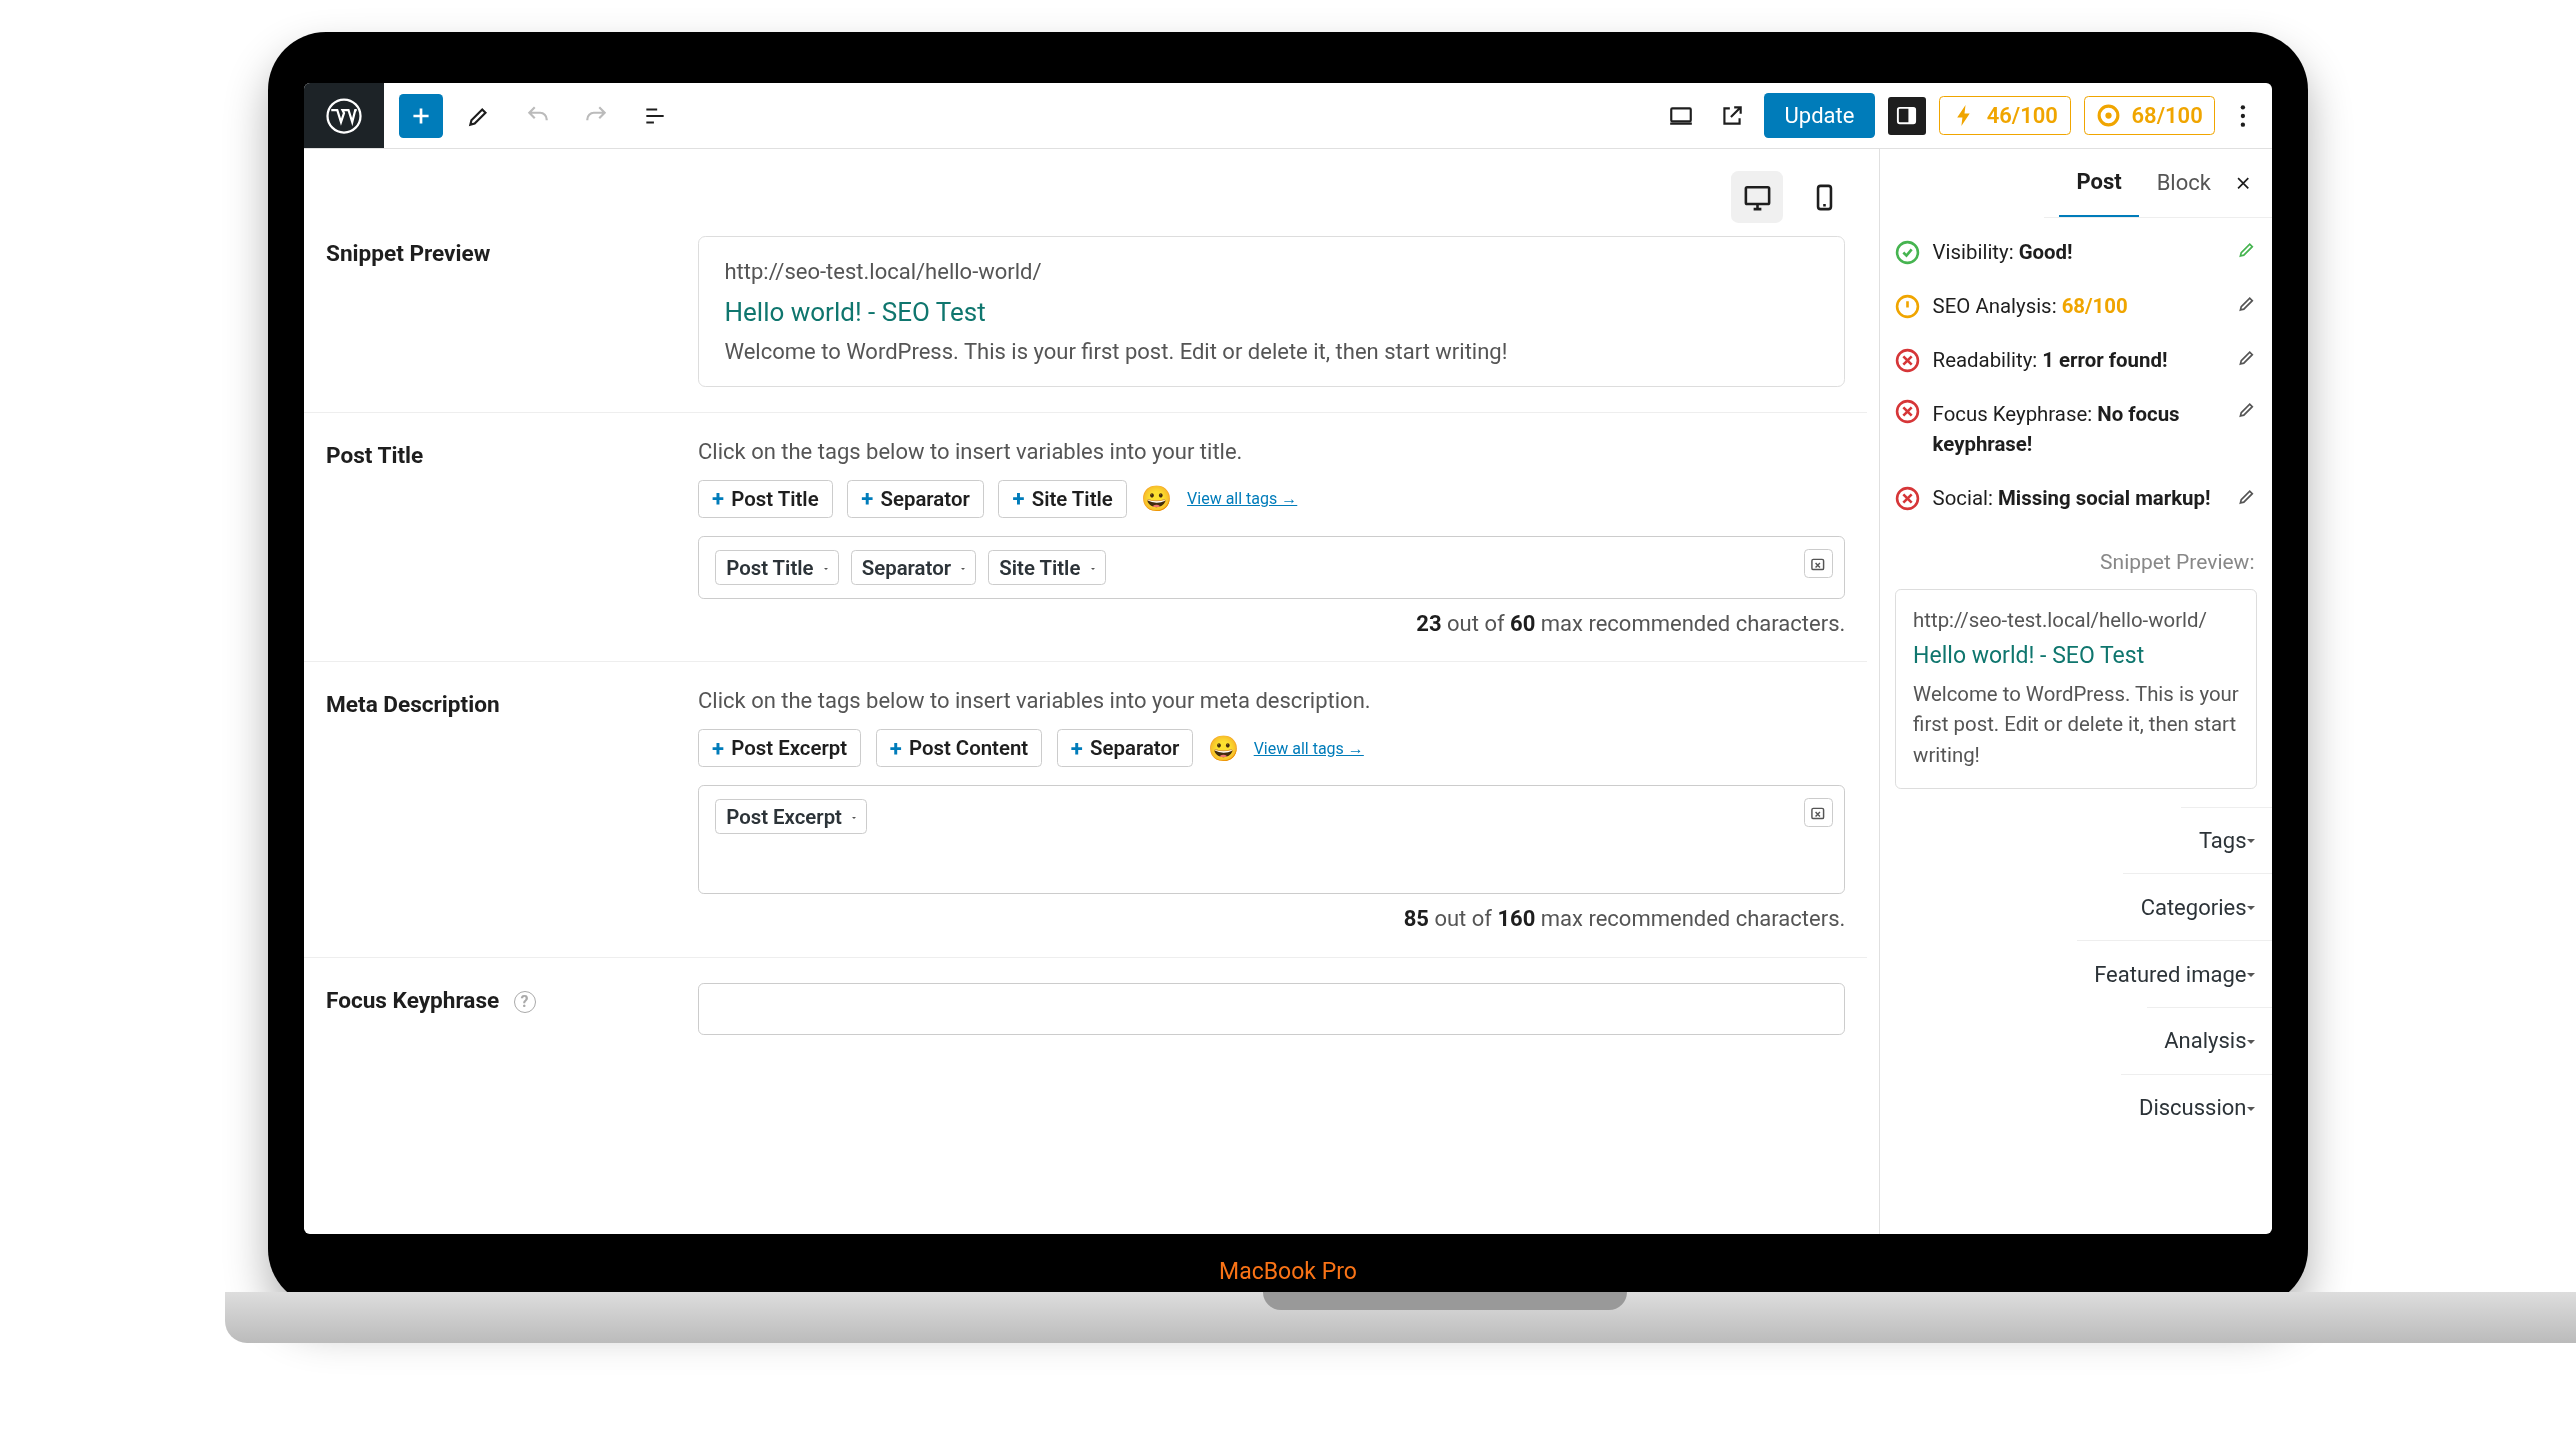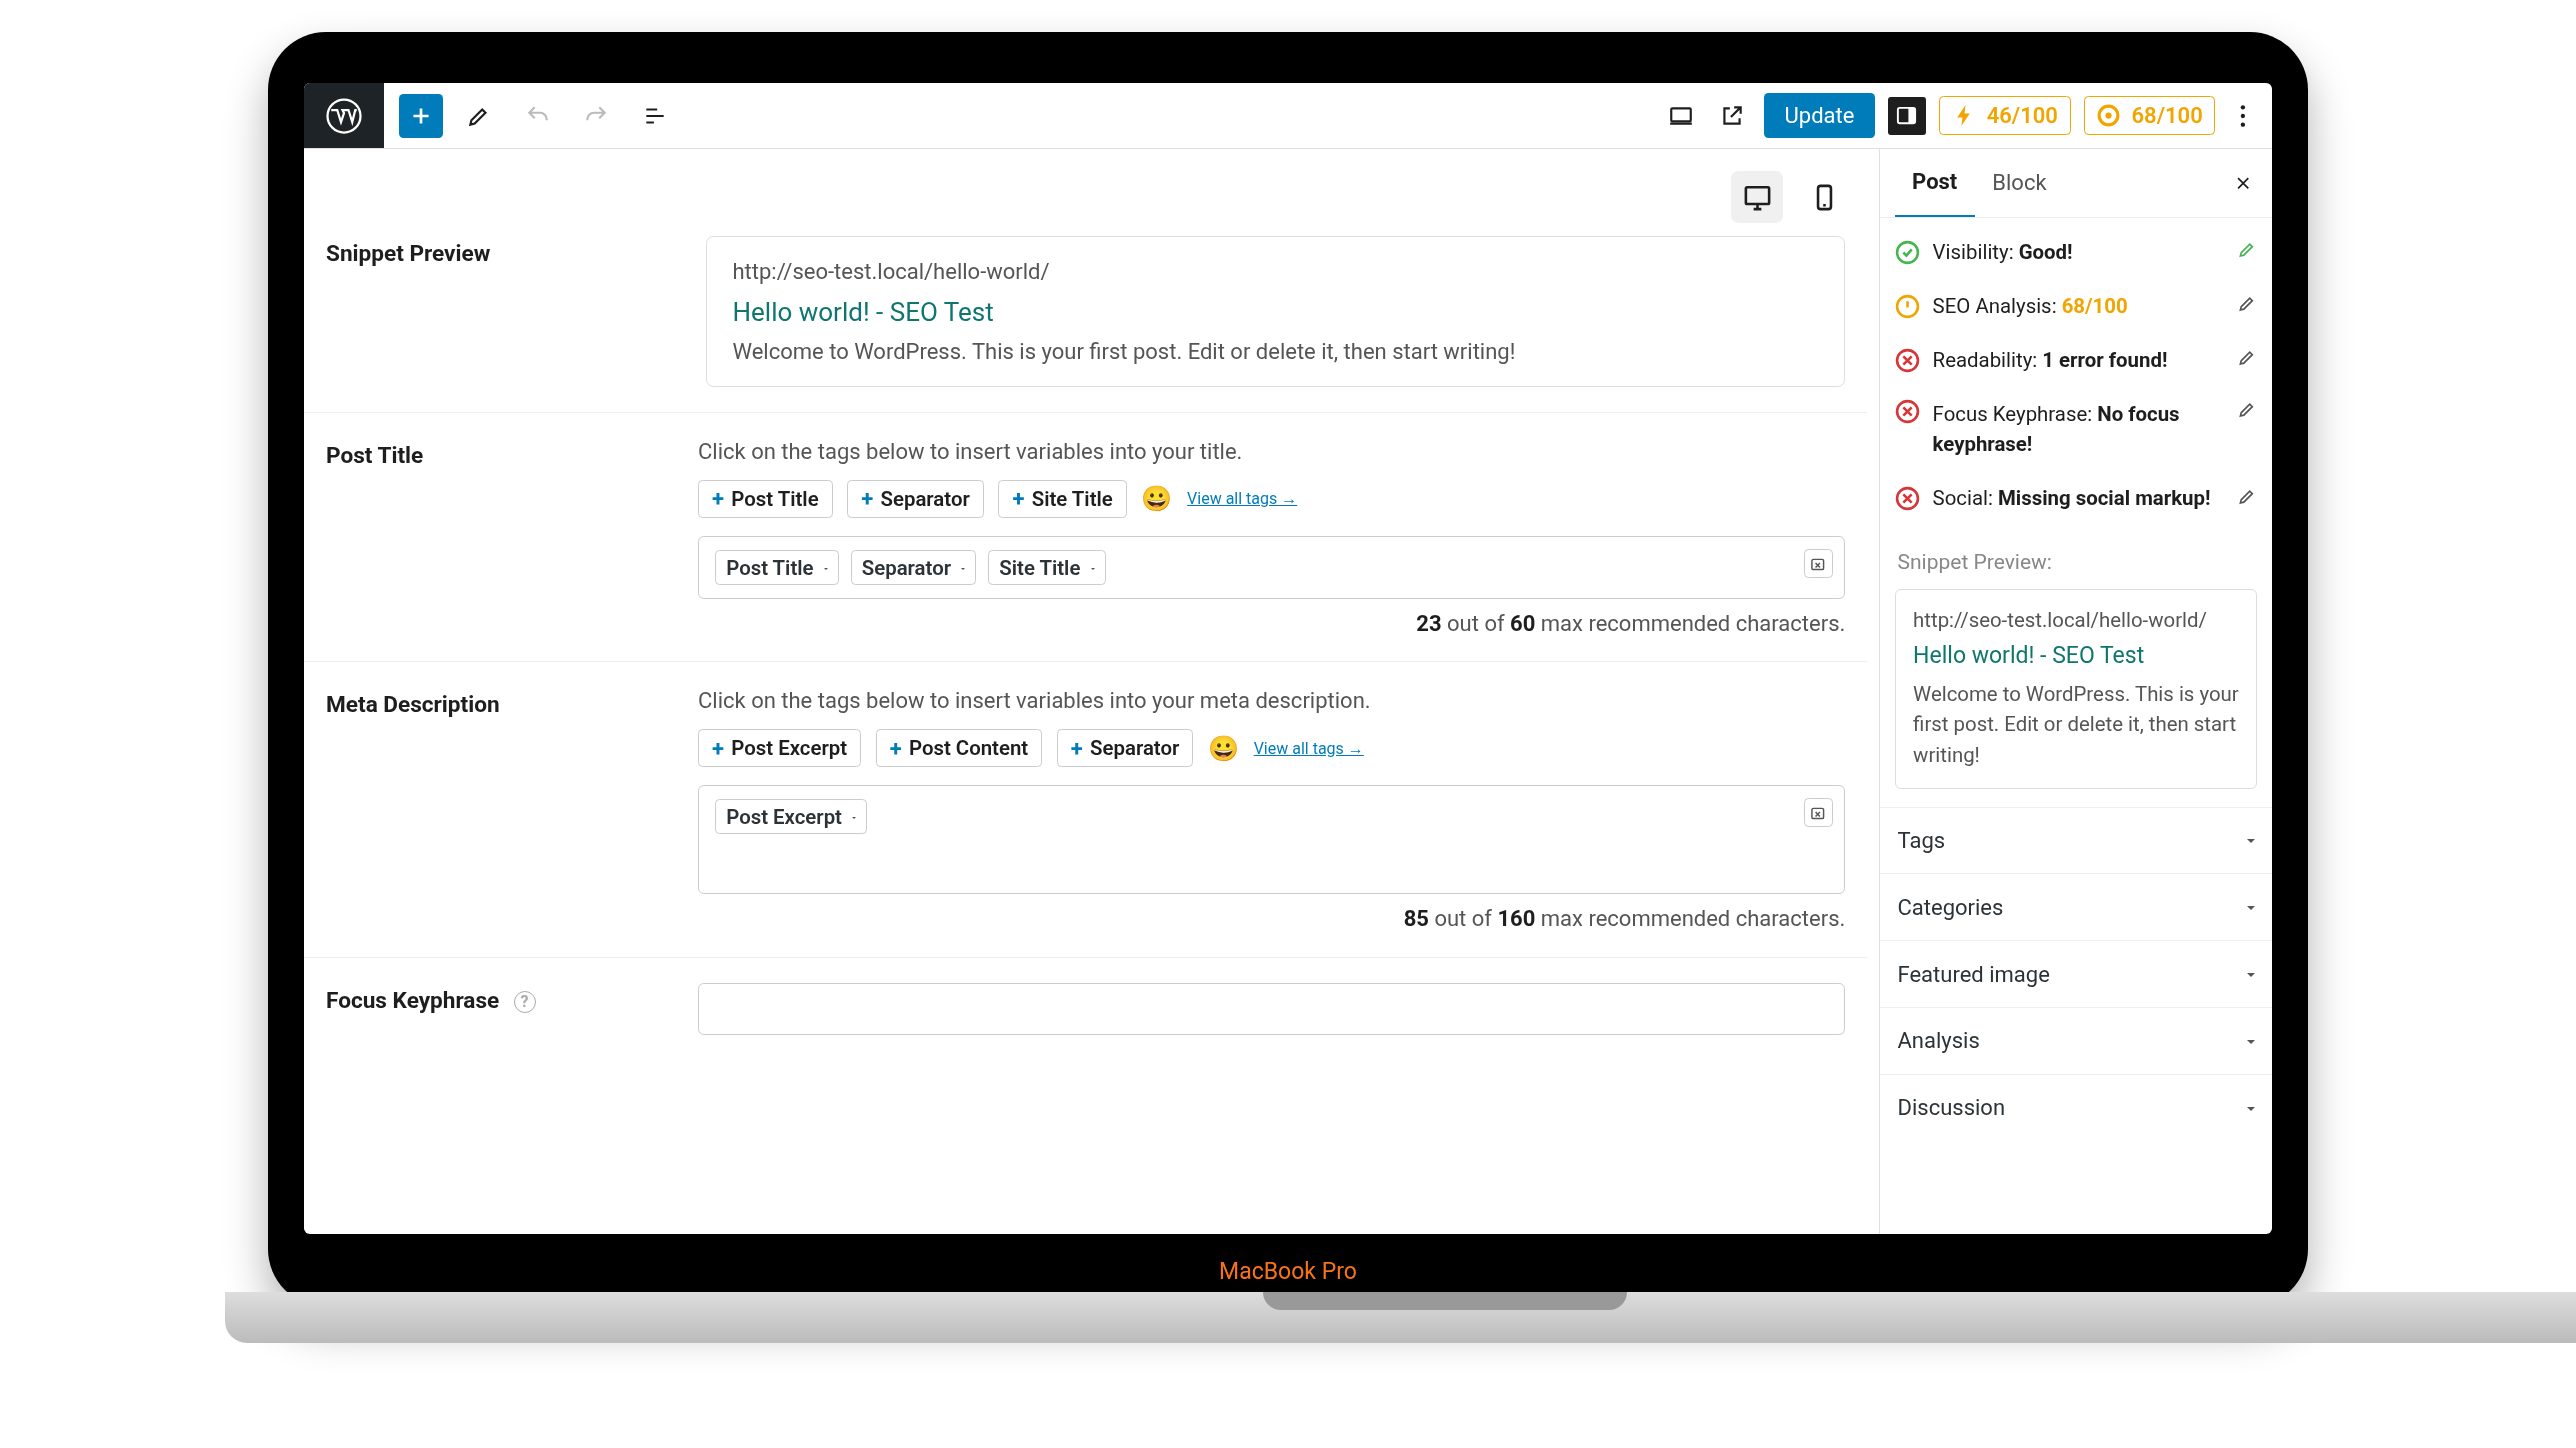--- a/index.html
+++ b/index.html
@@ -33,21 +33,21 @@
 .sidebar-toggle { width:38px; height:38px; background:#1e1e1e; display:flex; align-items:center; justify-content:center; border-radius:2.9px; }
 .sidebar-toggle svg { width:23px; height:23px; fill:#fff; }
 .score-badge { border:1.5px solid #f0a500; border-radius:4.4px; padding:5.8px 11.7px; display:flex; align-items:center; gap:10.2px; color:#f0a500; font-weight:600; font-size:22px; }
 .score-badge svg { width:25px; height:25px; fill:#f0a500; }
 .more-btn { width:29px; display:flex; align-items:center; justify-content:center; }
 .more-btn svg { width:5.8px; height:26px; fill:#1e1e1e; }
 
 
 .body { flex:1; display:flex; overflow:hidden; }
 .main { flex:1; overflow:auto; position:relative; padding-right:11.7px; }
-.sidebar { width:393px; border-left:0.7px solid #e0e0e0; display:flex; flex-direction:column; overflow:auto; }
+.sidebar { width:393px; border-left:0.7px solid #e0e0e0; display:flex; flex-direction:column; overflow:auto;align-items:flex-end; }
 
 
 .device-switch { position:absolute; top:22px; right:29px; display:flex; gap:14.6px; }
 .device-btn { width:52px; height:52px; border-radius:7.3px; display:flex; align-items:center; justify-content:center; }
 .device-btn.active { background:#f0f0f0; }
 .device-btn svg { width:31px; height:31px; stroke:#1e1e1e; fill:none; stroke-width:2; }
 
 
 .seo-section { display:flex; padding:25.5px 22px; border-bottom:0.7px solid #eee; }
 .seo-label { width:372px; font-weight:700; font-size:22.6px; color:#1e1e1e; padding-top:3.6px; }
@@ -205,21 +205,21 @@
                   </svg>
             </div>
             <div class="device-btn">
               <svg viewBox="0 0 24 24">
                     <rect x="7" y="3" width="10" height="18" rx="2"></rect>
                     <path d="M11 18h2"></path>
                   </svg>
             </div>
           </div>
 
-          <div class="seo-section" style="padding-top:87px;gap:8px;">
+          <div class="seo-section" style="padding-top:87px;">
             <div class="seo-label">Snippet Preview</div>
             <div class="seo-content">
               <div class="snippet-box">
                 <div class="snippet-url">http://seo-test.local/hello-world/</div>
                 <div class="snippet-title">Hello world! - SEO Test</div>
                 <div class="snippet-desc">Welcome to WordPress. This is your first post. Edit or delete it, then start writing!</div>
               </div>
             </div>
           </div>
 

